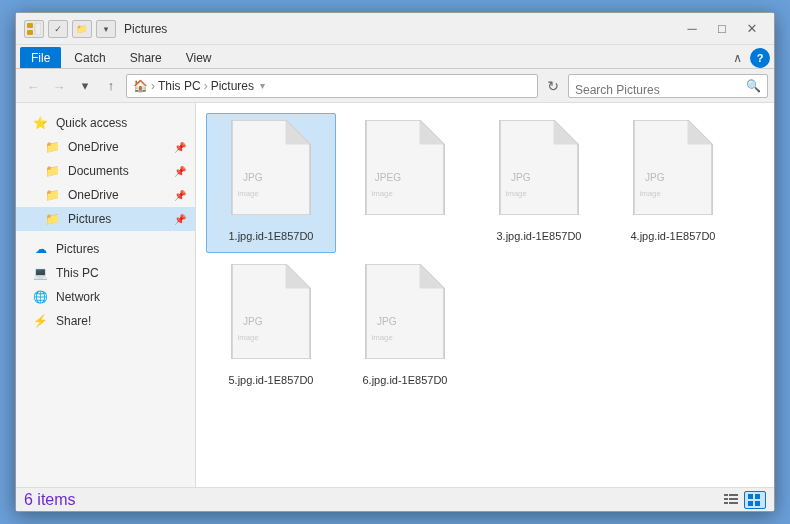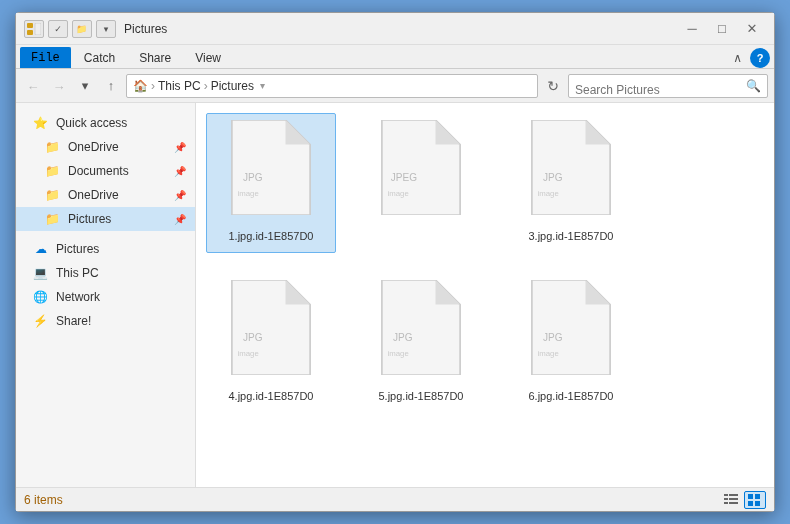--- a/index.html
+++ b/index.html
@@ -88,24 +88,23 @@
       padding: 3px 10px;
       font-size: 12px;
       color: #333;
       cursor: pointer;
       border: 1px solid transparent;
       border-bottom: none;
       margin-right: 2px;
     }
     .ribbon-tab.active {
       background: #0078d7;
-      color: #000000;
+      color: #ffffff;
       border-color: #0078d7;
       border-radius: 2px 2px 0 0;
-      font-family: Liberation Mono, monospace;
     }
     .ribbon-extra {
       margin-left: auto;
       display: flex;
       align-items: center;
       gap: 4px;
     }
     .ribbon-arrow {
       font-size: 12px;
       color: #555;
@@ -255,21 +254,21 @@
       display: flex;
       flex-direction: column;
       overflow: hidden;
     }
     .files-grid {
       flex: 1;
       display: flex;
       flex-wrap: wrap;
       align-content: flex-start;
       padding: 10px;
-      gap: 20px;
+      gap: 4px;
       overflow-y: auto;
     }
     .file-item {
       width: 130px;
       height: 140px;
       display: flex;
       flex-direction: column;
       align-items: center;
       padding: 6px;
       cursor: pointer;
@@ -301,22 +300,22 @@
       height: 24px;
       background: #f0f0f0;
       border-top: 1px solid #ddd;
       display: flex;
       align-items: center;
       padding: 0 8px;
       flex-shrink: 0;
     }
     .status-text {
       flex: 1;
-      font-size: 12px;
-      color: #a16207;
+      font-size: 16px;
+      color: #6d28d9;
     }
     .view-btns {
       display: flex;
       gap: 2px;
     }
     .view-btn {
       width: 22px;
       height: 18px;
       background: transparent;
       border: 1px solid transparent;

